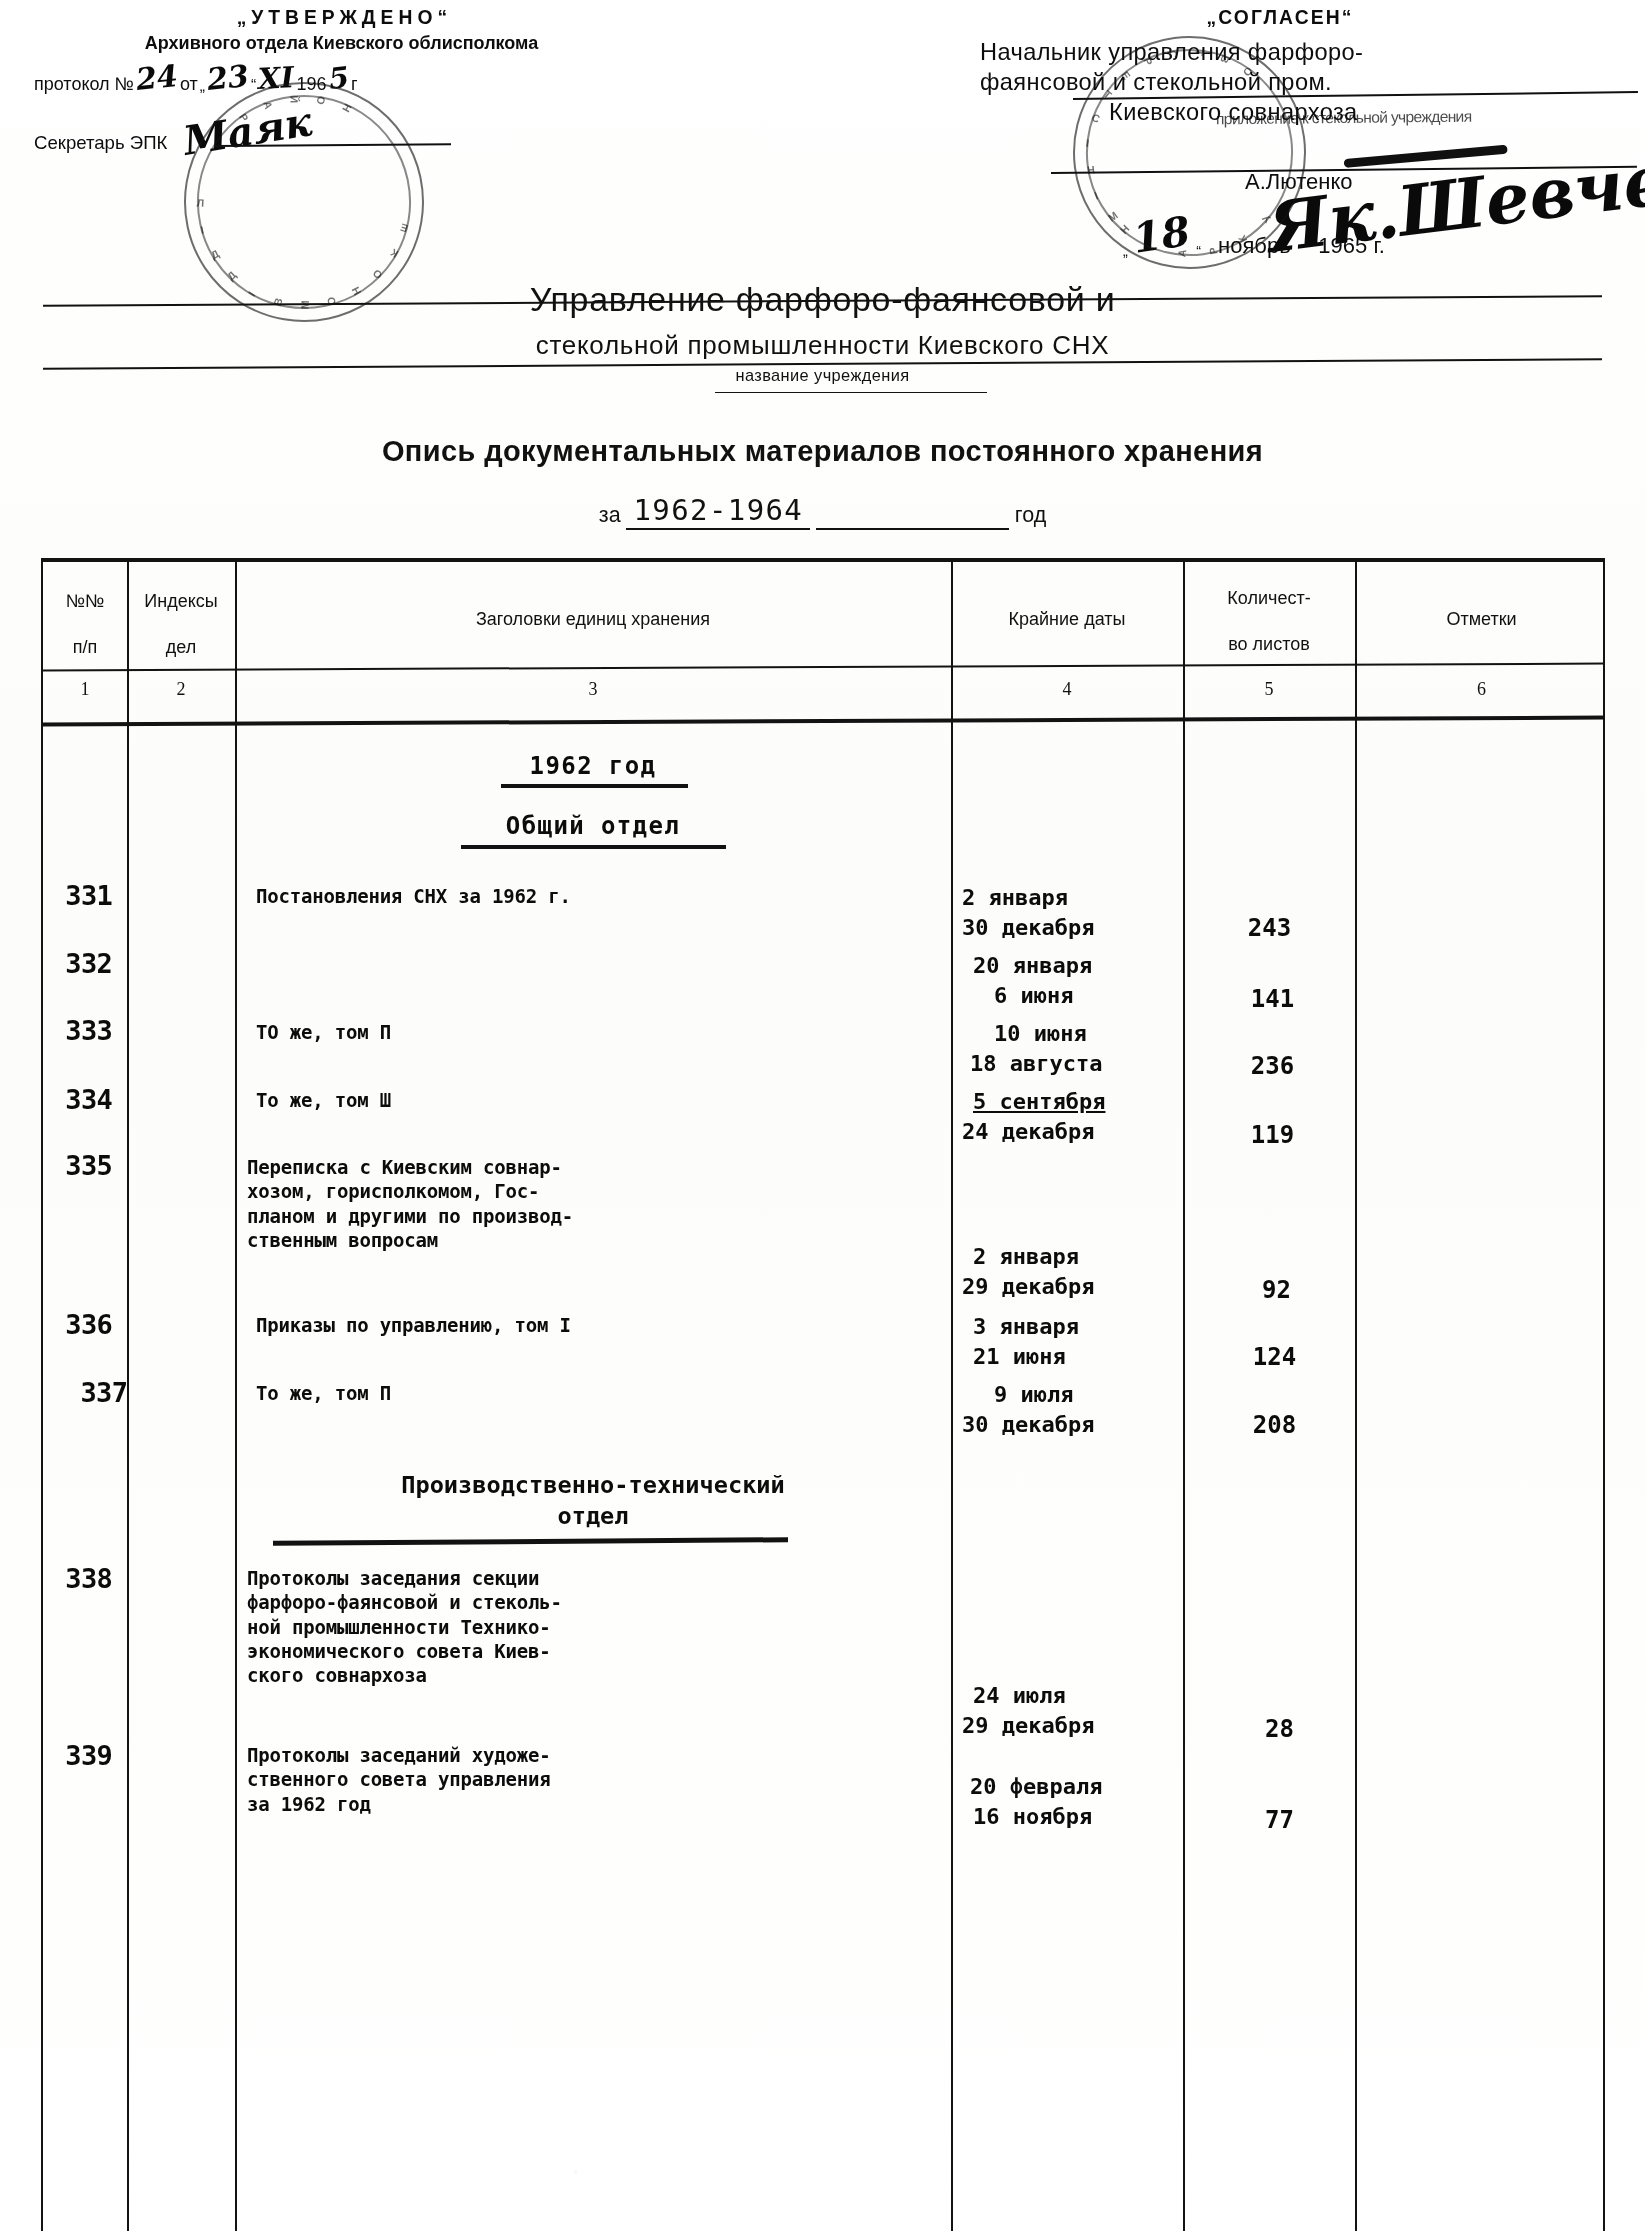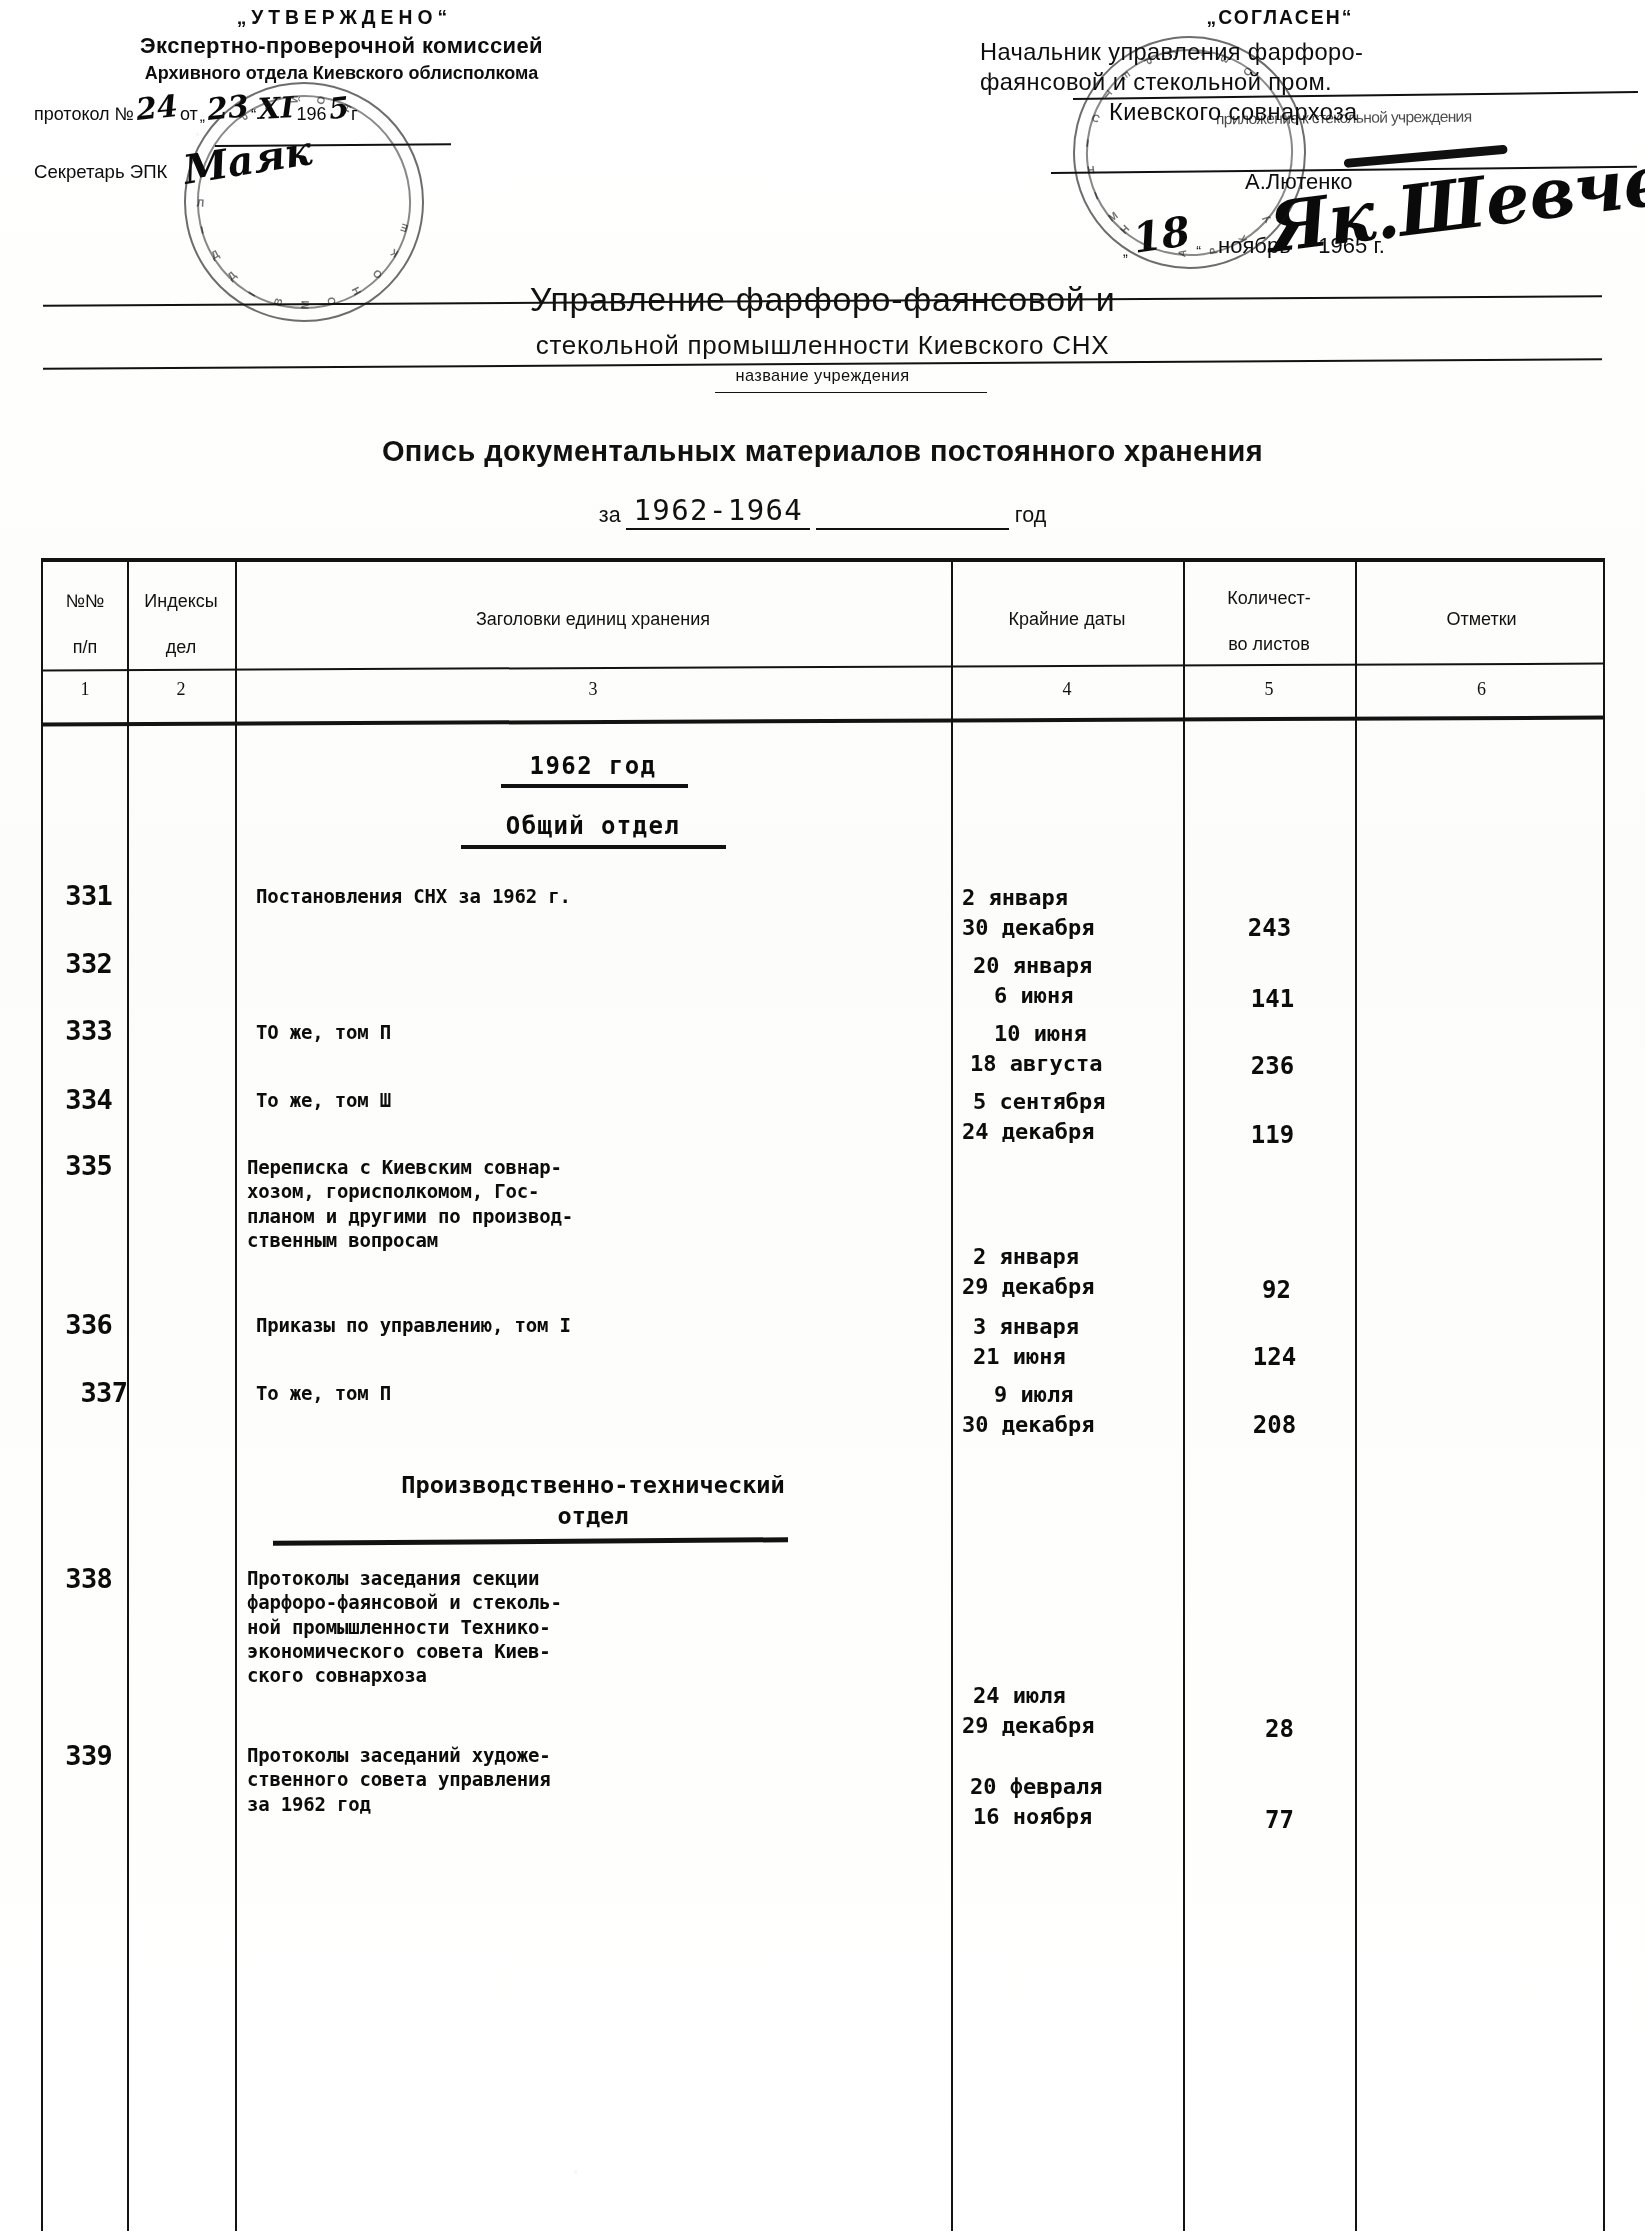--- a/index.html
+++ b/index.html
@@ -159,21 +159,20 @@
   }
 </style>
 </head>
 <body>
 
 <div class="page">
   <div class="paper-tone"></div>
 
   <div class="hdr-left">
     <div class="utv">„УТВЕРЖДЕНО“</div>
-    <div class="l2">Экспертно-проверочной  комиссией</div>
     <div class="l3">Архивного отдела Киевского облисполкома</div>
     <div class="l4">
       <span>протокол №</span>
       <span class="hand" style="font-size:30px;">24</span>
       <span>от</span>
       <span style="font-size:15.7px;">„</span>
       <span class="hand" style="font-size:30px;">23</span>
       <span style="font-size:15.7px;">“</span>
       <span class="hand" style="font-size:29px; transform:rotate(-3deg);">XI</span>
       <span>196</span>
@@ -329,21 +328,21 @@
     <div class="sheets" style="left:1176px; top:423px;">141</div>
 
     <div class="seq" style="left:7.2px;  top:453px; width:77px; text-align:center;">333</div>
     <div class="ttl" style="left:213px; top:458px; width:701px;">ТО же, том П</div>
     <div class="dates" style="left:951px; top:458px; width:193px;">10 июня</div>
     <div class="dates" style="left:927px; top:488px; width:215px;">18 августа</div>
     <div class="sheets" style="left:1176px; top:490px;">236</div>
 
     <div class="seq" style="left:7.2px;  top:522px; width:77px; text-align:center;">334</div>
     <div class="ttl" style="left:213px; top:526px; width:701px;">То же, том Ш</div>
-    <div class="dates" style="left:930px; top:526px; width:215px;">5 сентября</div>
+    <div class="dates" style="left:930px; top:526px; width:215px;text-decoration:underline;">5 сентября</div>
     <div class="dates" style="left:919px; top:556px; width:222px;">24 декабря</div>
     <div class="sheets" style="left:1176px; top:559px;">119</div>
 
     <div class="seq" style="left:7.2px;  top:588px; width:77px; text-align:center;">335</div>
     <div class="ttl" style="left:204px; top:593px; width:715px;">Переписка с Киевским совнар-
 хозом, горисполкомом, Гос-
 планом и другими по производ-
 ственным вопросам</div>
     <div class="dates" style="left:930px; top:681px; width:215px;">2 января</div>
     <div class="dates" style="left:919px; top:711px; width:222px;">29 декабря</div>

